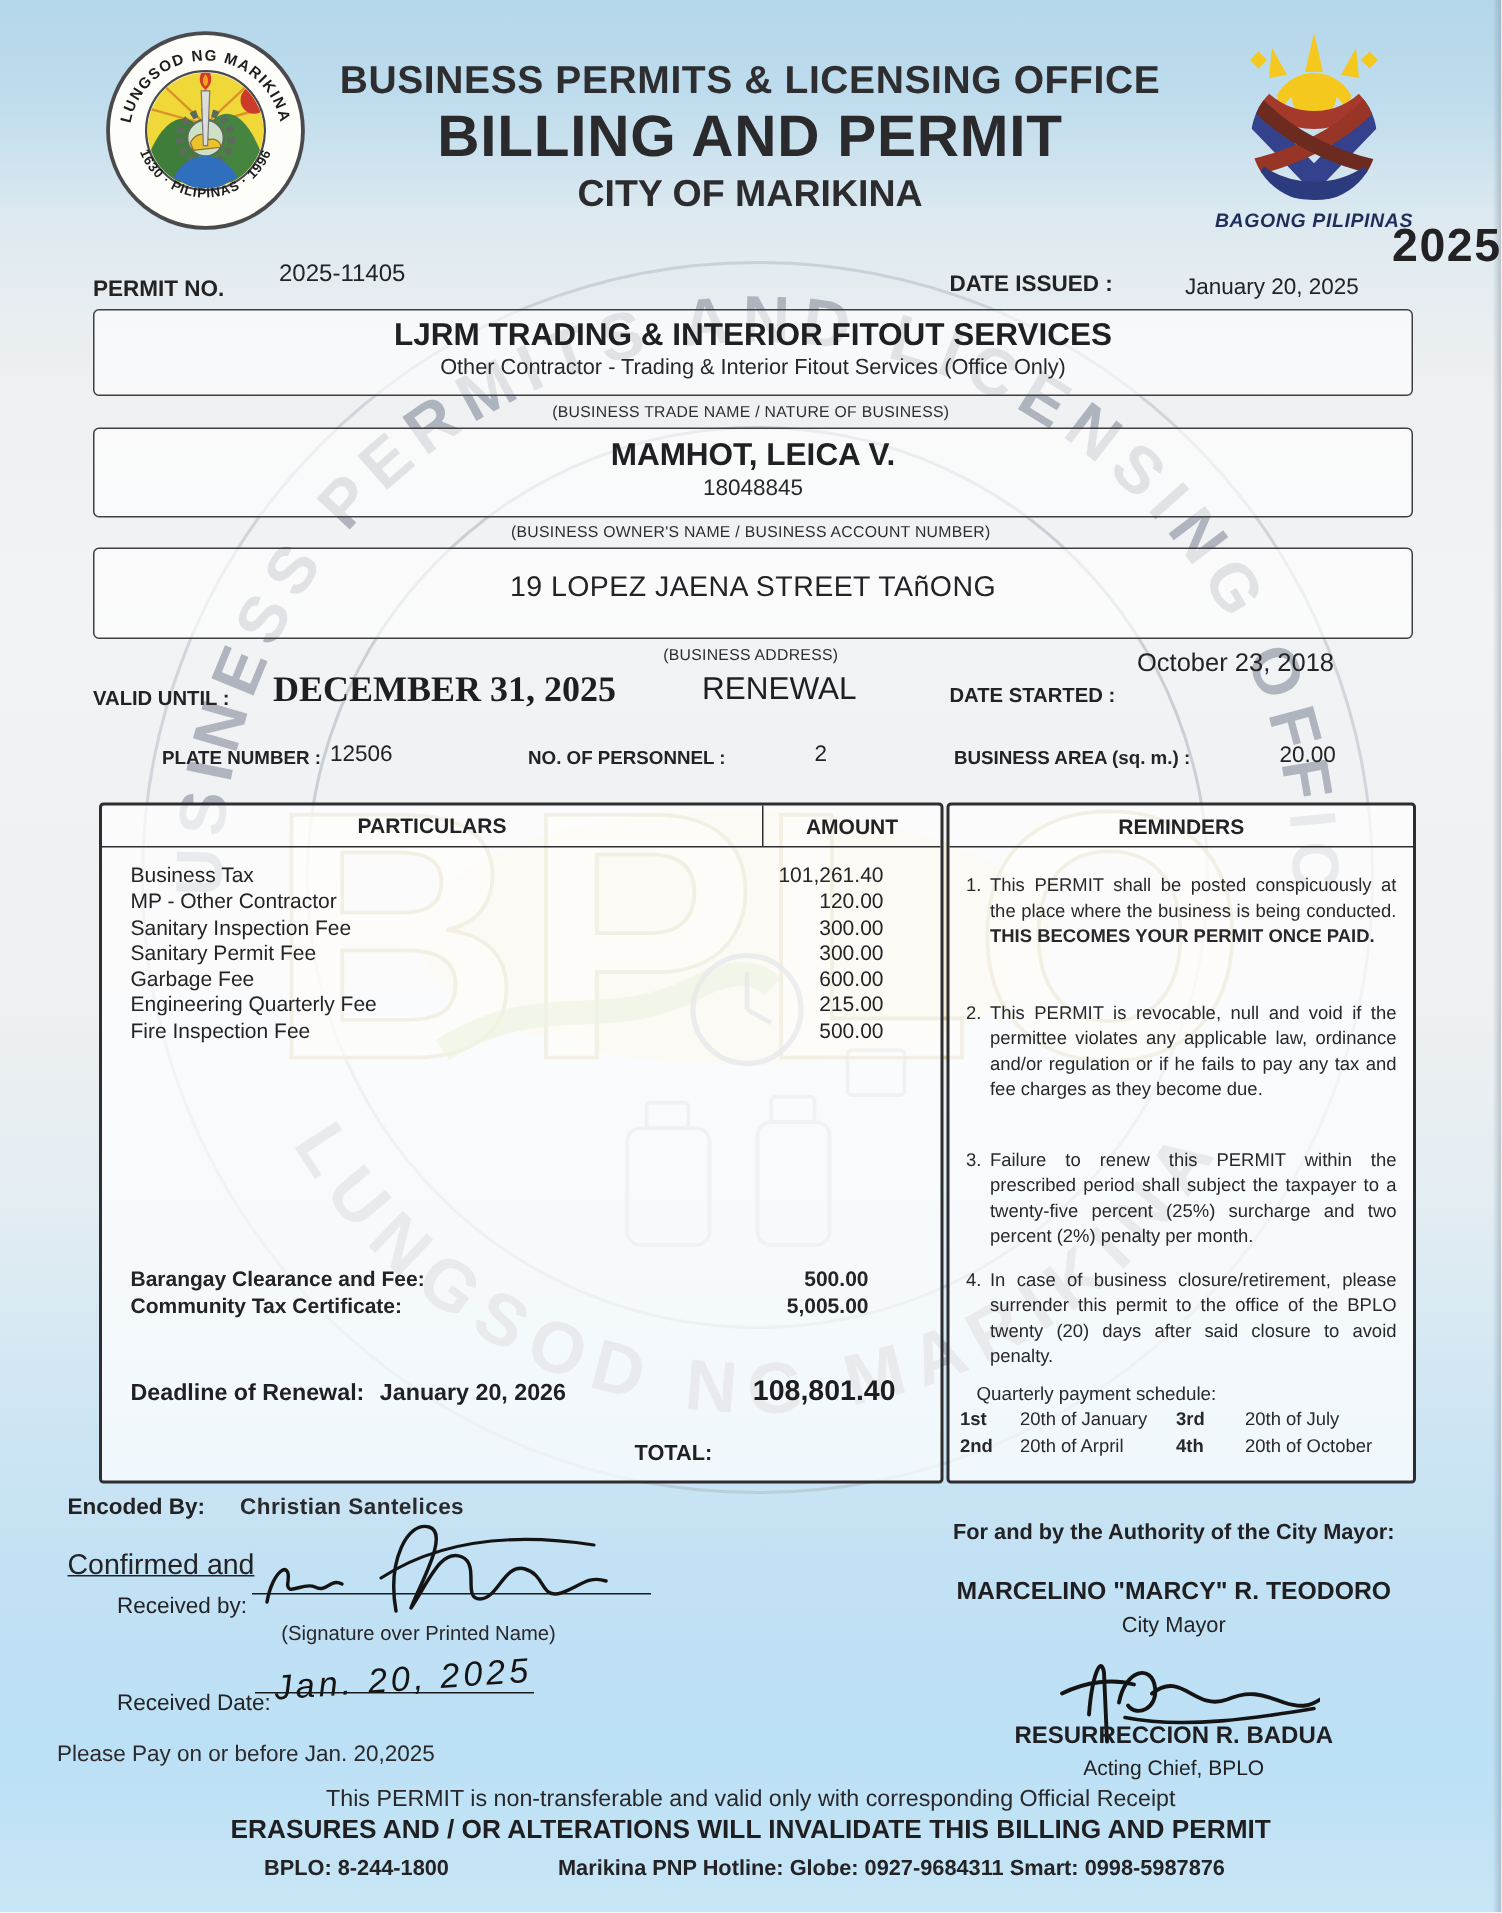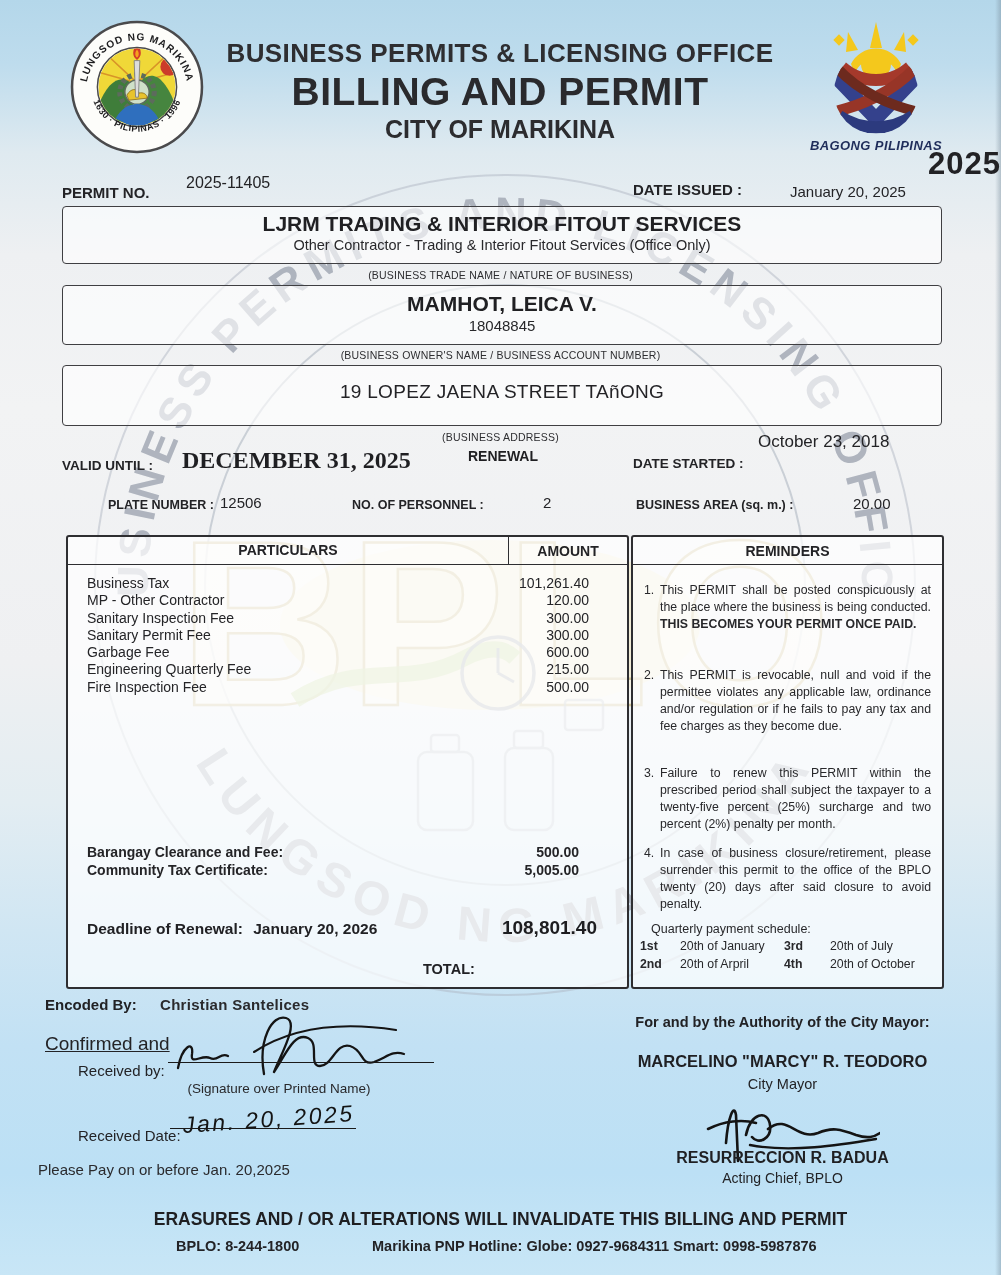--- a/index.html
+++ b/index.html
@@ -154,21 +154,21 @@
   </div>
   <div class="cap" style="top:349px;">(BUSINESS OWNER'S NAME / BUSINESS ACCOUNT NUMBER)</div>
 
   <div class="fbox" style="top:365px;height:59px;">
     <div style="font-size:19px;margin-top:15px;color:#232326;letter-spacing:.3px;">19 LOPEZ JAENA STREET  TAñONG</div>
   </div>
   <div class="cap" style="top:431px;">(BUSINESS ADDRESS)</div>
 
   <div class="abs ct lbl" style="left:62px;top:458px;font-size:13.5px;">VALID UNTIL :</div>
   <div class="abs ct" style="left:182px;top:447px;font-size:24px;font-weight:bold;color:#1f1f22;font-family:Liberation Serif, serif;">DECEMBER 31, 2025</div>
-  <div class="abs ct" style="left:468px;top:448px;font-size:14px;font-weight:bold;color:#1f1f22;">RENEWAL</div>
+  <div class="abs ct" style="left:468px;top:448px;font-size:21px;font-weight:normal;color:#1f1f22;">RENEWAL</div>
   <div class="abs ct lbl" style="left:633px;top:456px;font-size:13.5px;">DATE STARTED :</div>
   <div class="abs ct" style="left:758px;top:432px;font-size:17px;color:#232326;">October 23, 2018</div>
 
   <div class="abs ct lbl" style="left:62px;top:498px;font-size:12.5px;padding-left:46px;">PLATE NUMBER :</div>
   <div class="abs ct" style="left:184px;top:494px;font-size:15px;color:#232326;margin-left:36px;">12506</div>
   <div class="abs ct lbl" style="left:352px;top:498px;font-size:12.5px;">NO. OF PERSONNEL :</div>
   <div class="abs ct" style="left:543px;top:494px;font-size:15px;color:#232326;">2</div>
   <div class="abs ct lbl" style="left:636px;top:498px;font-size:12.5px;">BUSINESS AREA (sq. m.) :</div>
   <div class="abs ct" style="left:853px;top:495px;font-size:15px;color:#232326;">20.00</div>
 
@@ -283,18 +283,19 @@
   <svg class="abs ct sig" style="left:690px;top:1095px;" width="190" height="70" viewBox="0 0 190 70">
     <path d="M36,48 C38,22 44,8 46,20 L48,66" stroke-width="2.6"></path>
     <path d="M18,34 C34,26 52,24 66,28" stroke-width="2.6"></path>
     <path d="M56,40 C60,18 78,14 80,30 C82,44 68,50 62,42" stroke-width="2.6"></path>
     <path d="M78,34 C98,18 106,46 128,38 C142,32 150,34 166,40 C178,44 184,42 190,38" stroke-width="2.6"></path>
     <path d="M60,50 C100,58 150,50 186,44" stroke-width="2.4"></path>
   </svg>
   <div class="rightblock" style="top:1149px;font-size:16px;font-weight:bold;color:#1f1f22;">RESURRECCION R. BADUA</div>
   <div class="rightblock" style="top:1170px;font-size:14px;color:#232326;">Acting Chief, BPLO</div>
 
+  <div class="abs ct" style="left:0;top:1191px;width:100%;text-align:center;font-size:15.5px;color:#28282b;">This PERMIT is non-transferable and valid only with corresponding Official Receipt</div>
   <div class="abs ct" style="left:0;top:1209px;width:100%;text-align:center;font-size:17.5px;font-weight:bold;color:#1f1f22;">ERASURES AND / OR ALTERATIONS WILL INVALIDATE THIS BILLING AND PERMIT</div>
   <div class="abs ct" style="left:176px;top:1238px;font-size:14.5px;font-weight:bold;color:#232326;">BPLO: 8-244-1800</div>
   <div class="abs ct" style="left:372px;top:1238px;font-size:14.5px;font-weight:bold;color:#232326;">Marikina PNP Hotline: Globe: 0927-9684311 Smart: 0998-5987876</div>
 
   <div class="edge-right"></div>
 </div>
 
 </body></html>

